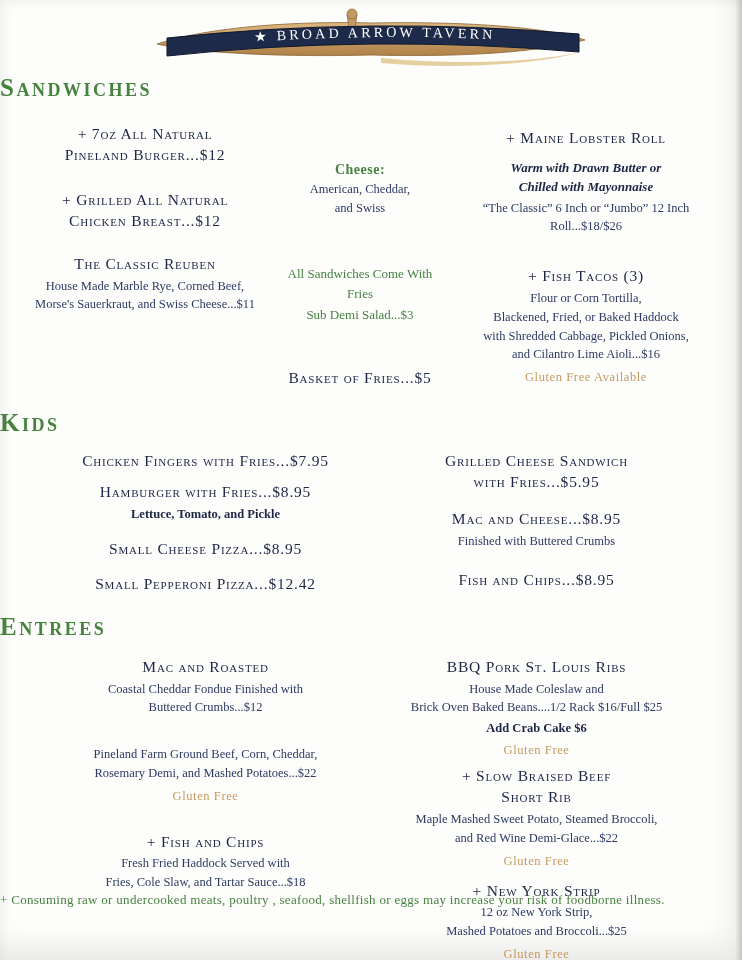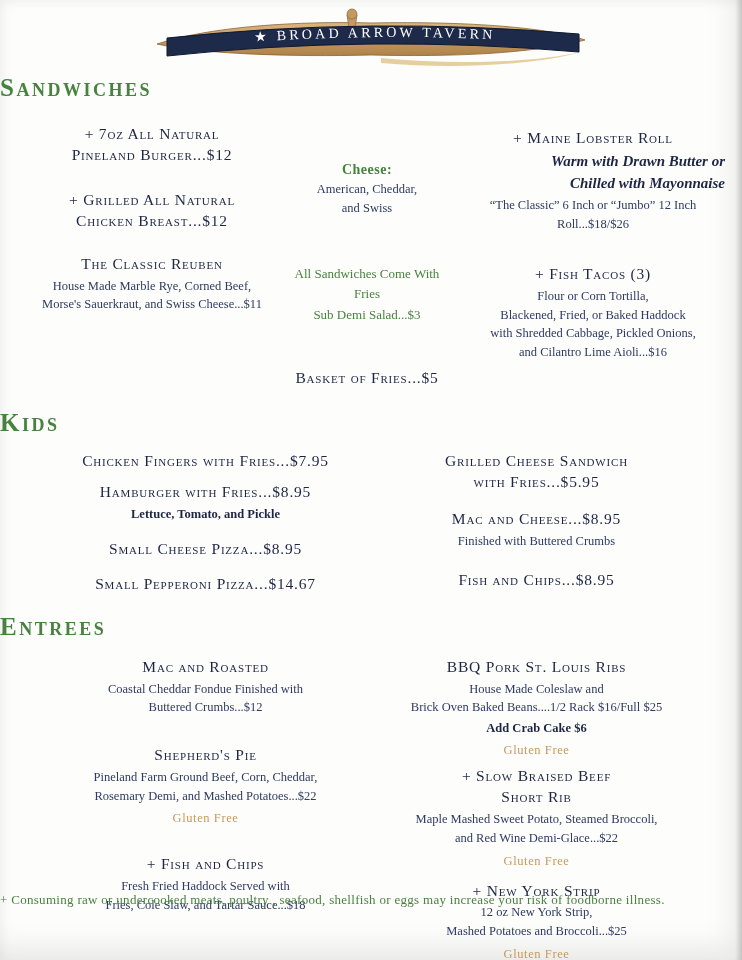--- a/index.html
+++ b/index.html
@@ -22,40 +22,40 @@
     text-align:left;
     color:var(--green,#47823f);
     font-variant:small-caps;
     font-weight:bold;
     font-size:25px;
     letter-spacing:2.5px;
     margin:2px 0 12px 0;
   }
   .heading.kids{margin:20px 0 14px 0;}
   .heading.entrees{margin:18px 0 16px 0;}
-  .sand-grid{display:grid;grid-template-columns:250px 180px 272px;padding:0 27px;}
+  .sand-grid{display:grid;grid-template-columns:250px 180px 272px;padding:0 20px;}
   .two-grid{display:grid;grid-template-columns:1fr 1fr;padding:0 40px;margin-top:12px;}
   .col{text-align:center;}
   .item{margin:0 4px;}
   .title{
     font-variant:small-caps;
     color:var(--ink,#1d2545);
     font-size:15.5px;
     letter-spacing:0.8px;
     line-height:1.35;
     white-space:pre-line;
   }
   .desc{
     color:var(--ink-soft,#2e3a63);
     font-size:12.5px;
     line-height:1.5;
     white-space:pre-line;
     margin-top:2px;
   }
-  .sub-bi{font-weight:bold;font-style:italic;color:var(--ink,#1d2545);font-size:15px;line-height:1.45;white-space:pre-line;margin-top:2px;text-align:right;}
+  .sub-bi{font-weight:bold;font-style:italic;color:var(--ink,#1d2545);font-size:13px;line-height:1.45;white-space:pre-line;margin-top:10px;}
   .sub-b{font-weight:bold;color:var(--ink,#1d2545);font-size:12.5px;line-height:1.45;white-space:pre-line;margin-top:2px;}
   .cheese-title{color:var(--green,#47823f);font-size:14px;font-weight:bold;letter-spacing:0.5px;}
   .note{color:var(--green,#47823f);font-size:13px;line-height:1.6;white-space:pre-line;}
   .gluten{color:var(--tan,#c49a5f);font-size:12.5px;letter-spacing:0.6px;margin-top:6px;}
   .footer{
     position:absolute;bottom:52px;left:0;right:0;
     text-align:left;
     color:var(--green,#47823f);
     font-size:13px;
     letter-spacing:0.3px;
@@ -137,40 +137,41 @@
 Chilled with Mayonnaise</div>
         <div class="desc">“The Classic” 6 Inch or “Jumbo” 12 Inch
 Roll...$18/$26</div>
       </div>
       <div class="item" style="margin-top:30px">
         <div class="title">+ Fish Tacos (3)</div>
         <div class="desc">Flour or Corn Tortilla,
 Blackened, Fried, or Baked Haddock
 with Shredded Cabbage, Pickled Onions,
 and Cilantro Lime Aioli...$16</div>
+        <div class="gluten">Gluten Free Available</div>
       </div>
     </div>
   </div>
 
   <h1 class="heading kids">Kids</h1>
 
   <div class="two-grid">
     <div class="col">
       <div class="item">
         <div class="title">Chicken Fingers with Fries...$7.95</div>
       </div>
       <div class="item" style="margin-top:10px">
         <div class="title">Hamburger with Fries...$8.95</div>
         <div class="sub-b">Lettuce, Tomato, and Pickle</div>
       </div>
       <div class="item" style="margin-top:16px">
         <div class="title">Small Cheese Pizza...$8.95</div>
       </div>
       <div class="item" style="margin-top:14px">
-        <div class="title">Small Pepperoni Pizza...$14.67</div>
+        <div class="title">Small Pepperoni Pizza...$12.42</div>
       </div>
     </div>
     <div class="col">
       <div class="item">
         <div class="title">Grilled Cheese Sandwich
 with Fries...$5.95</div>
       </div>
       <div class="item" style="margin-top:16px">
         <div class="title">Mac and Cheese...$8.95</div>
         <div class="desc">Finished with Buttered Crumbs</div>
@@ -184,21 +185,20 @@
   <h1 class="heading entrees">Entrees</h1>
 
   <div class="two-grid">
     <div class="col">
       <div class="item">
         <div class="title">Mac and Roasted</div>
         <div class="desc">Coastal Cheddar Fondue Finished with
 Buttered Crumbs...$12</div>
       </div>
       <div class="item" style="margin-top:28px">
-        <div class="title">Shepherd's Pie</div>
         <div class="desc">Pineland Farm Ground Beef, Corn, Cheddar,
 Rosemary Demi, and Mashed Potatoes...$22</div>
         <div class="gluten">Gluten Free</div>
       </div>
       <div class="item" style="margin-top:28px">
         <div class="title">+ Fish and Chips</div>
         <div class="desc">Fresh Fried Haddock Served with
 Fries, Cole Slaw, and Tartar Sauce...$18</div>
       </div>
     </div>

